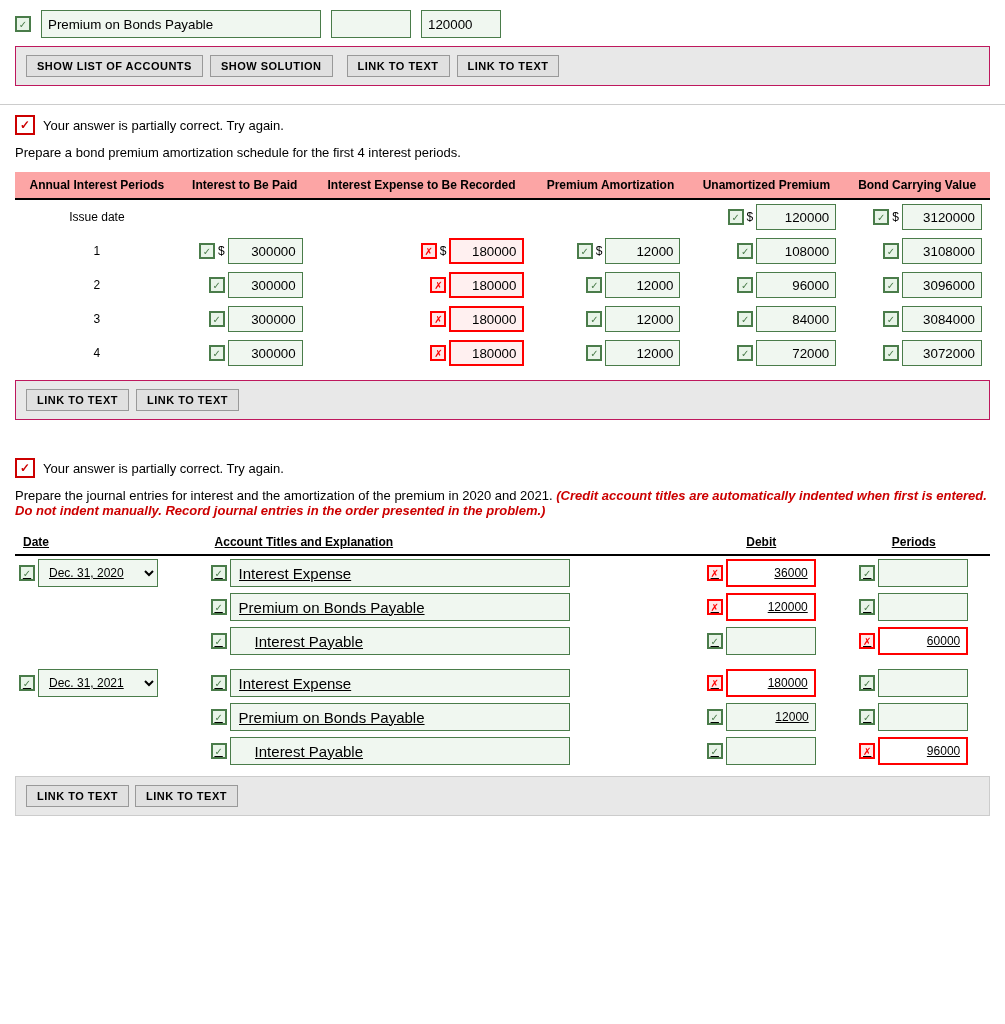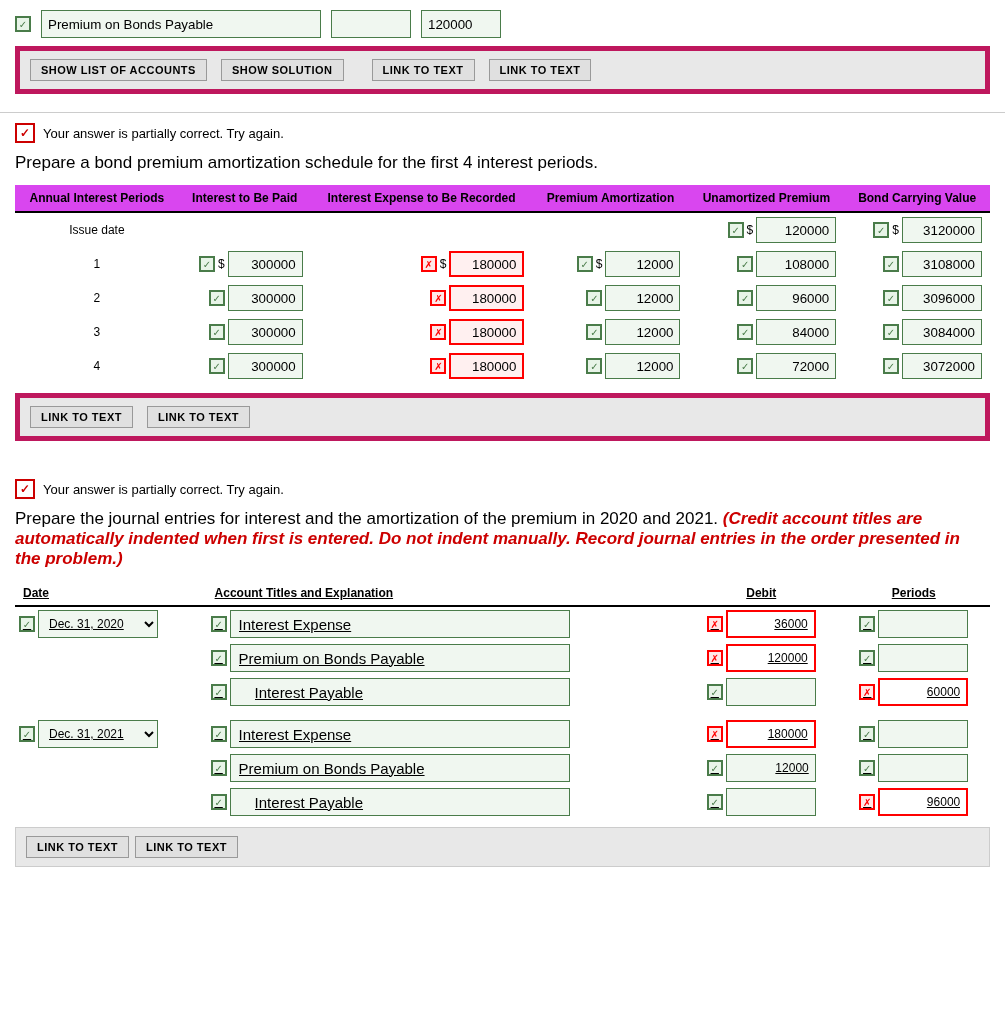--- a/index.html
+++ b/index.html
@@ -36,25 +36,25 @@
     .checkbox-red {
       width: 16px; height: 16px;
       border: 2px solid red;
       background: #ffe8e8;
       display: inline-flex; align-items: center; justify-content: center;
       font-size: 10px; color: red; flex-shrink: 0;
     }
 
     .toolbar {
       background: #e8e8e8;
-      border: 5px solid #be185d;
+      border: 1px solid #be185d;
       padding: 8px 10px;
       display: flex;
       flex-wrap: wrap;
-      gap: 14px;
+      gap: 7px;
       margin: 8px 0;
     }
     .btn {
       border: 1px solid #999;
       background: #e0e0e0;
       padding: 4px 10px;
       font-size: 11px;
       font-weight: bold;
       cursor: pointer;
       text-transform: uppercase;
@@ -73,31 +73,31 @@
       margin-bottom: 10px;
       font-size: 13px;
     }
     .partial-icon {
       width: 20px; height: 20px;
       border: 2px solid #cc0000;
       display: inline-flex; align-items: center; justify-content: center;
       color: #cc0000; font-size: 12px; font-weight: bold;
     }
 
-    .instruction { margin-bottom: 12px; font-size: 17px; }
+    .instruction { margin-bottom: 12px; font-size: 13px; }
     .instruction-italic { font-style: italic; color: #cc0000; font-weight: bold; }
 
     
     .amort-table {
       width: 100%;
       border-collapse: collapse;
       margin-bottom: 10px;
     }
     .amort-table th {
-      background: #d946ef;
+      background: #fca5a5;
       border-bottom: 2px solid #000;
       padding: 6px 8px;
       text-align: center;
       font-weight: bold;
       font-size: 12px;
     }
     .amort-table td {
       padding: 4px 8px;
       text-align: center;
       vertical-align: middle;

